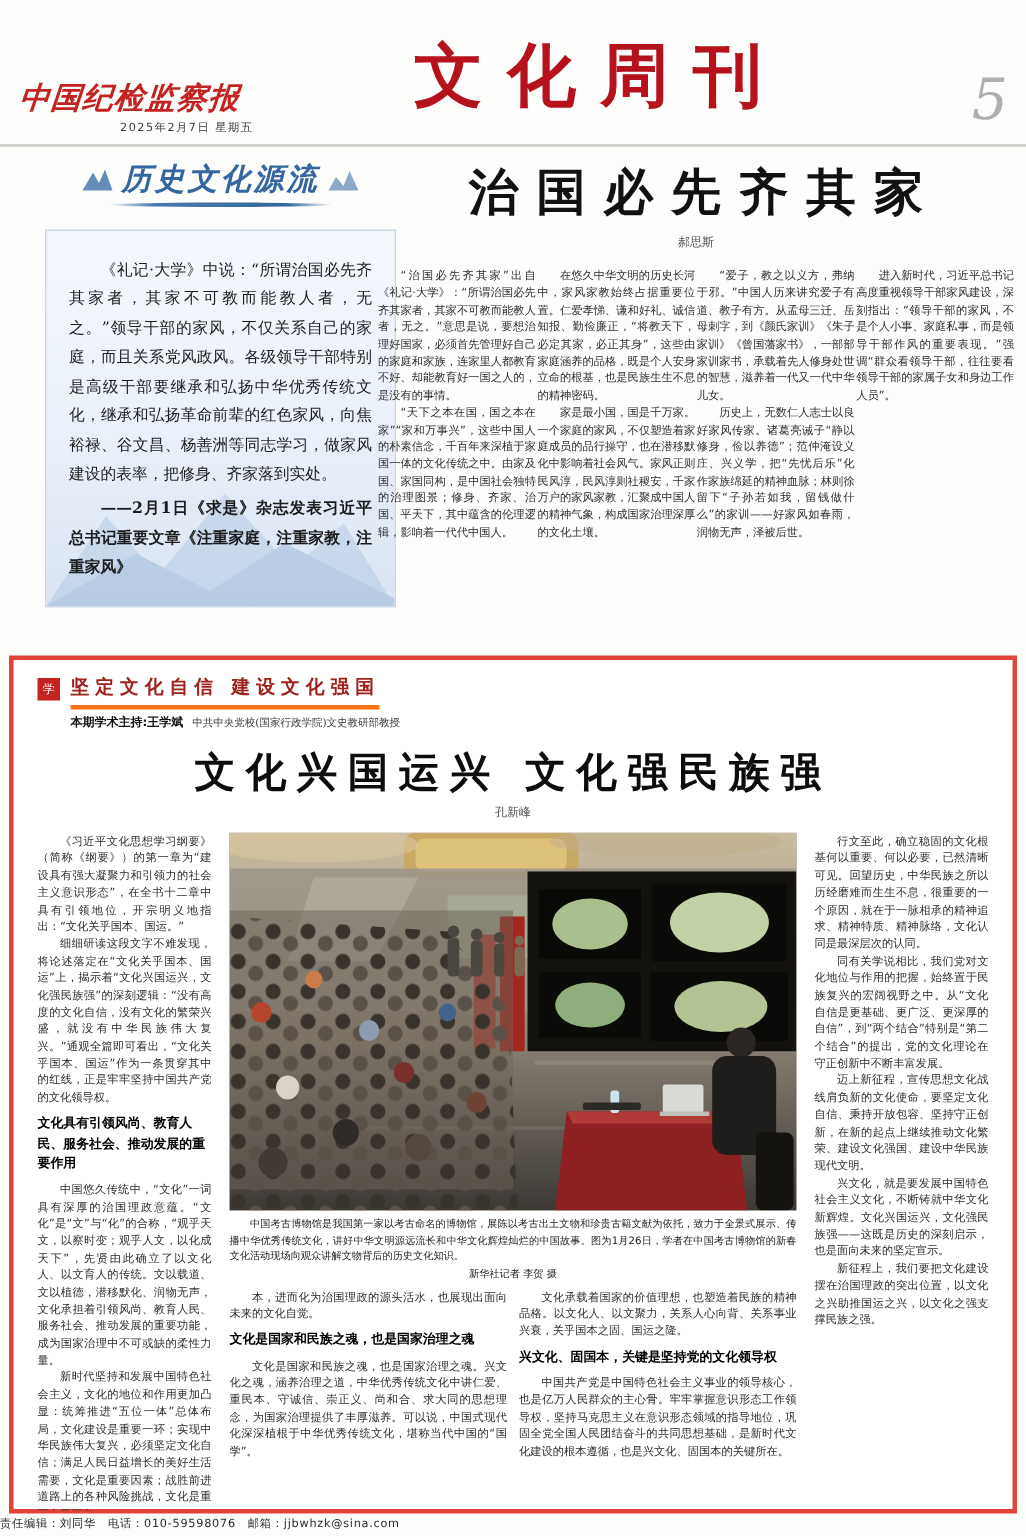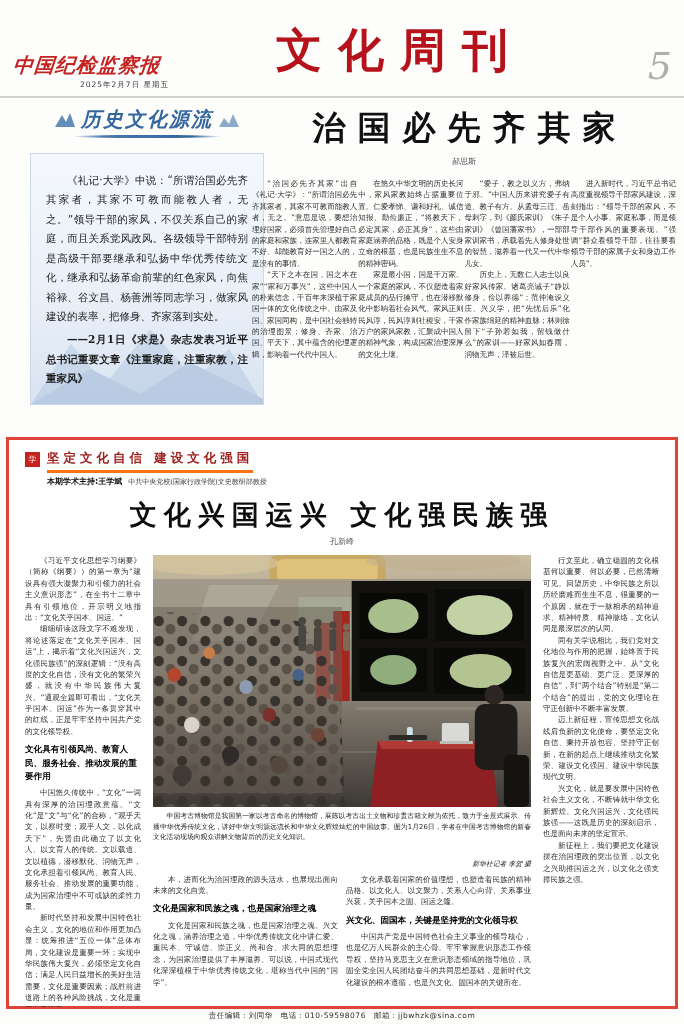--- a/index.html
+++ b/index.html
@@ -54,25 +54,25 @@
   .ftitle{text-align:center;font-family:"DejaVu Serif",serif;font-weight:bold;font-size:27px;
           color:#0d0d0d;letter-spacing:7px;margin-top:10px;white-space:nowrap;}
   .fauthor{text-align:center;font-size:8px;color:#555;margin-top:3px;}
   .fbody{display:flex;gap:12px;margin-top:8px;height:452px;overflow:hidden;}
   .fcol-left,.fcol-right{width:116px;flex:0 0 auto;min-width:0;}
   .fcenter{flex:1;min-width:0;display:flex;flex-direction:column;}
   .subhead{font-size:8.6px;font-weight:bold;color:#000;line-height:1.55;margin:6px 0 4px;}
   .photo{position:relative;height:252px;background:#8d8376;overflow:hidden;}
   .photo svg{display:block;width:100%;height:100%;}
   .caption{margin-top:4px;font-size:6.8px;line-height:1.55;color:#222;text-align:justify;text-indent:2em;}
-  .credit{text-align:right;font-size:6.8px;color:#222;margin-top:16px;font-style:italic;}
+  .credit{text-align:center;font-size:6.8px;color:#222;margin-top:1px;}
   .fcols-bottom{display:flex;gap:8px;margin-top:5px;flex:1;overflow:hidden;}
   .fcols-bottom .col{flex:1;min-width:0;}
   
-  .footer{position:absolute;left:0;right:0;top:1011px;text-align:center;
+  .footer{position:absolute;left:0;right:0;top:1011px;
           font-size:7.5px;color:#2a2a2a;letter-spacing:.5px;}
 </style>
 </head>
 <body>
 
 <div class="page">
 
   <div class="header">
     <div class="masthead">中国纪检监察报</div>
     <div class="pubdate">2025年2月7日 星期五</div>

